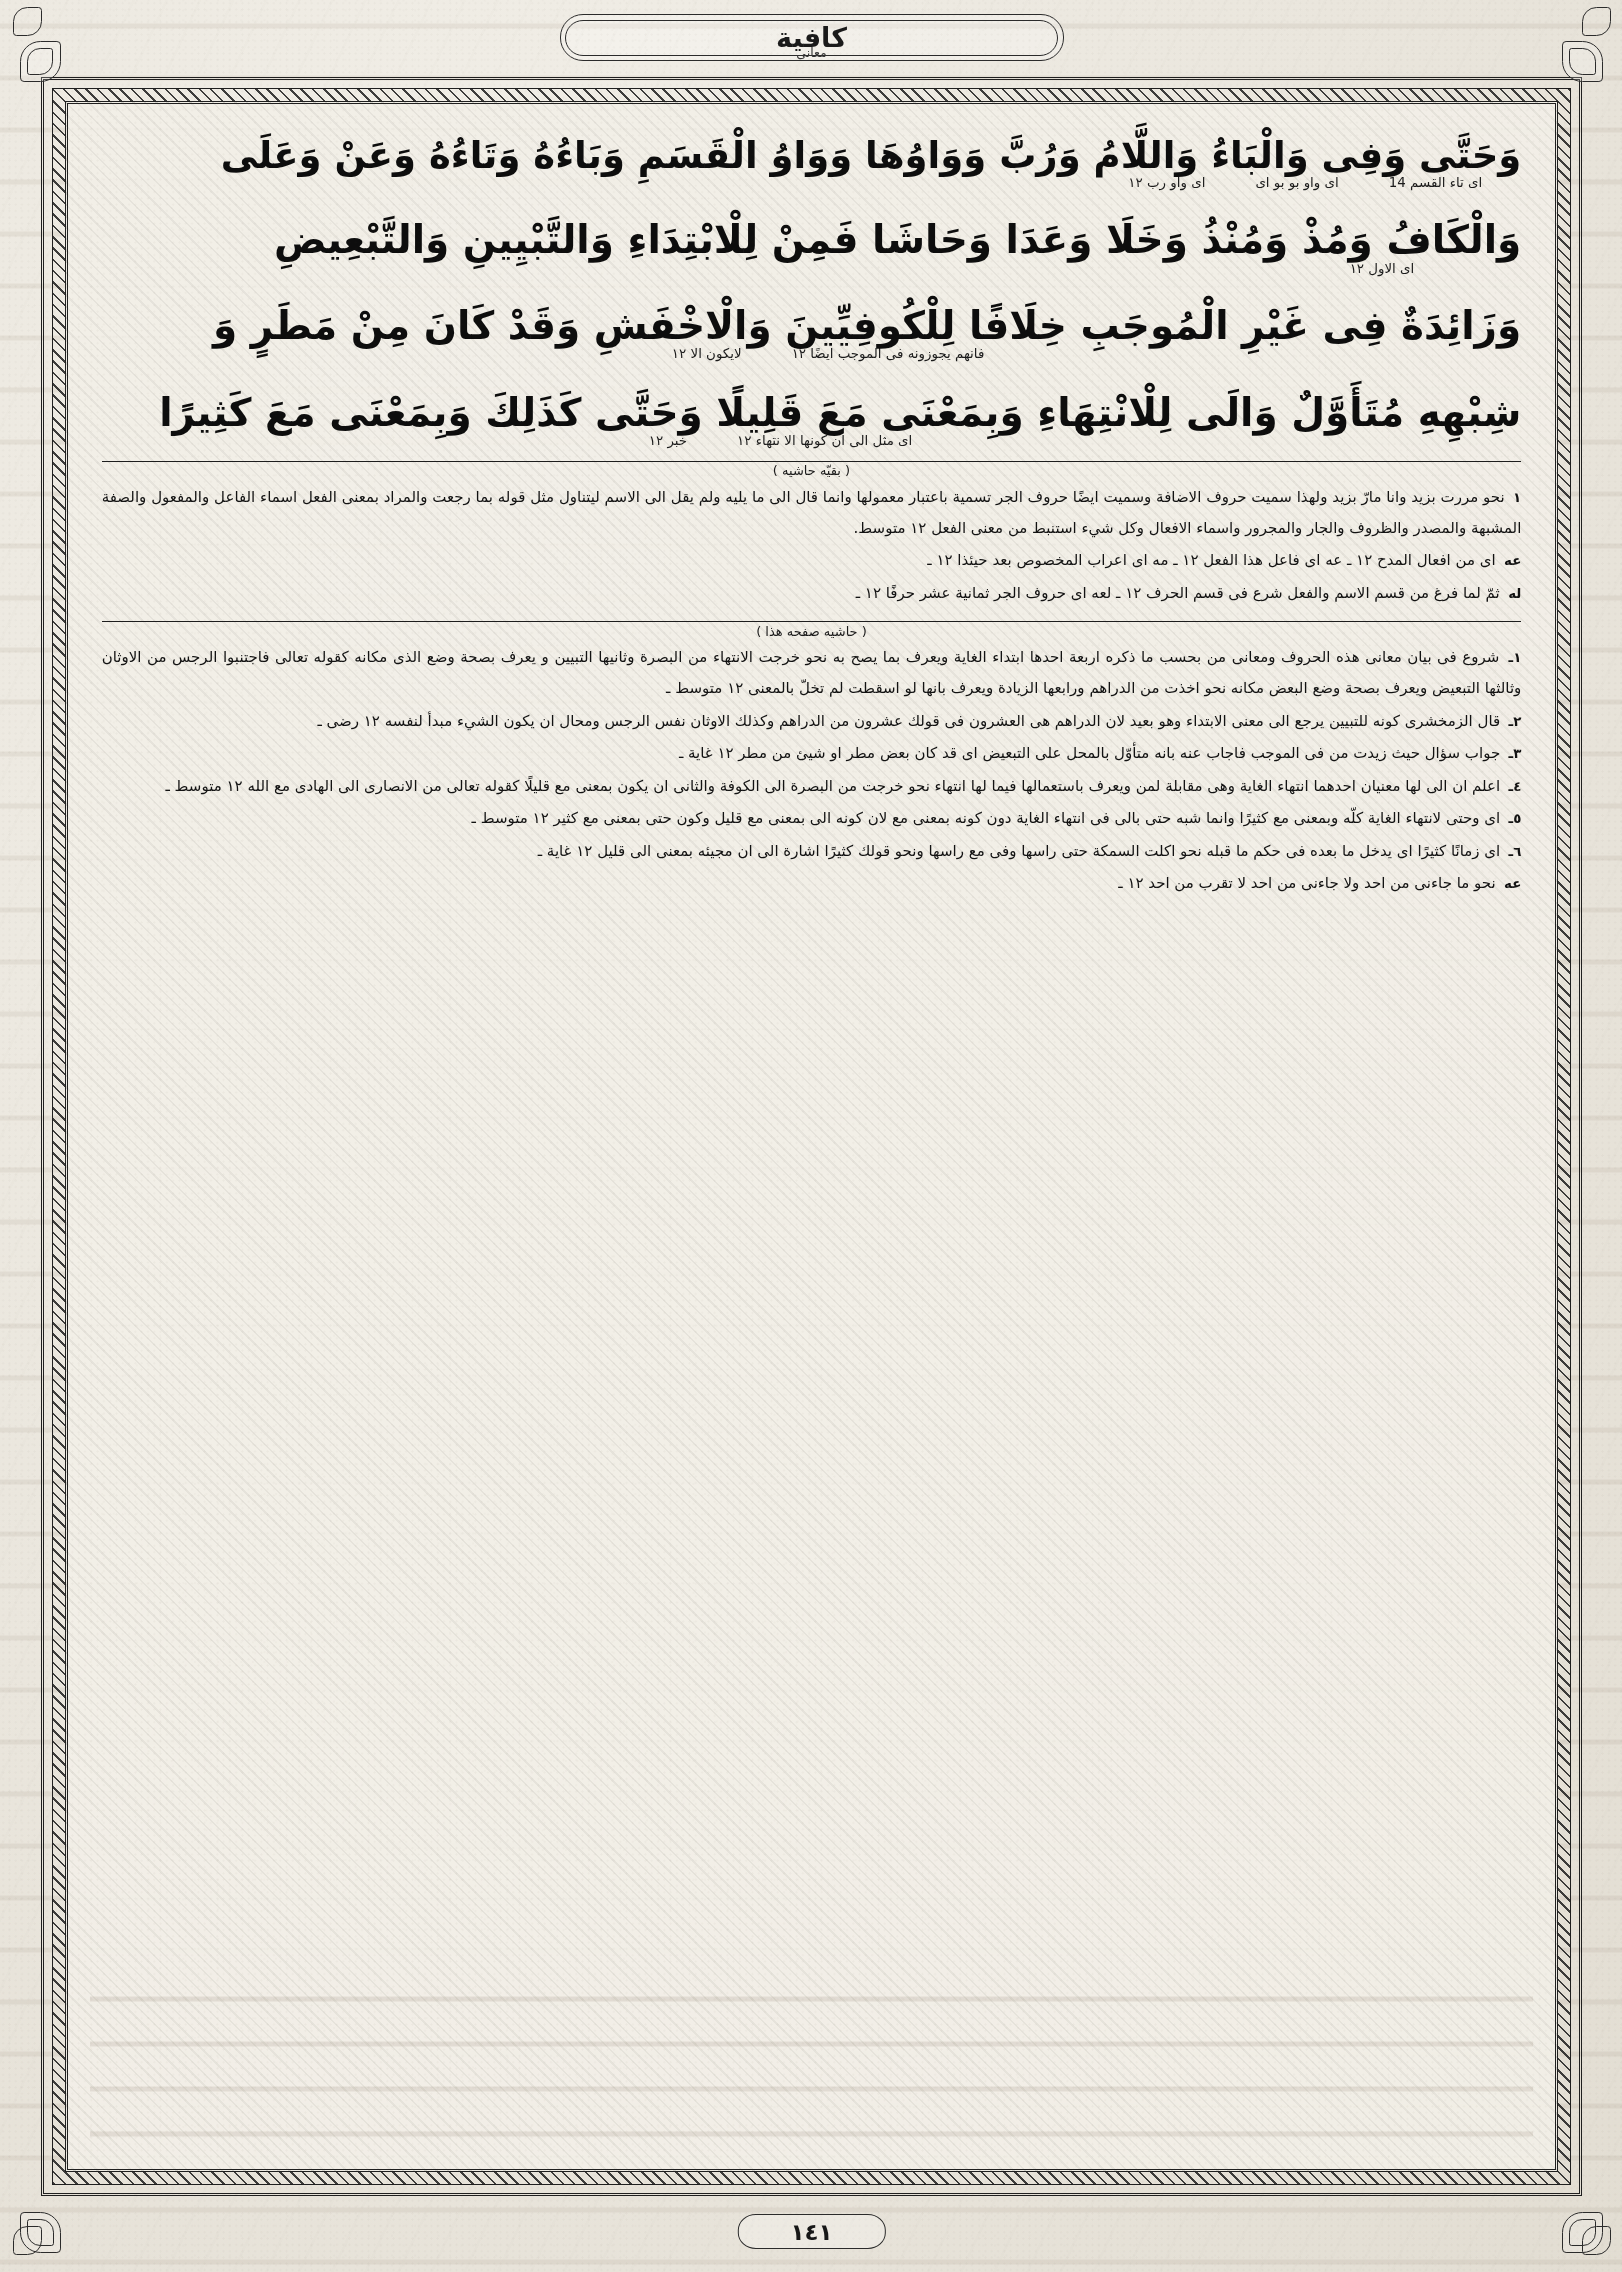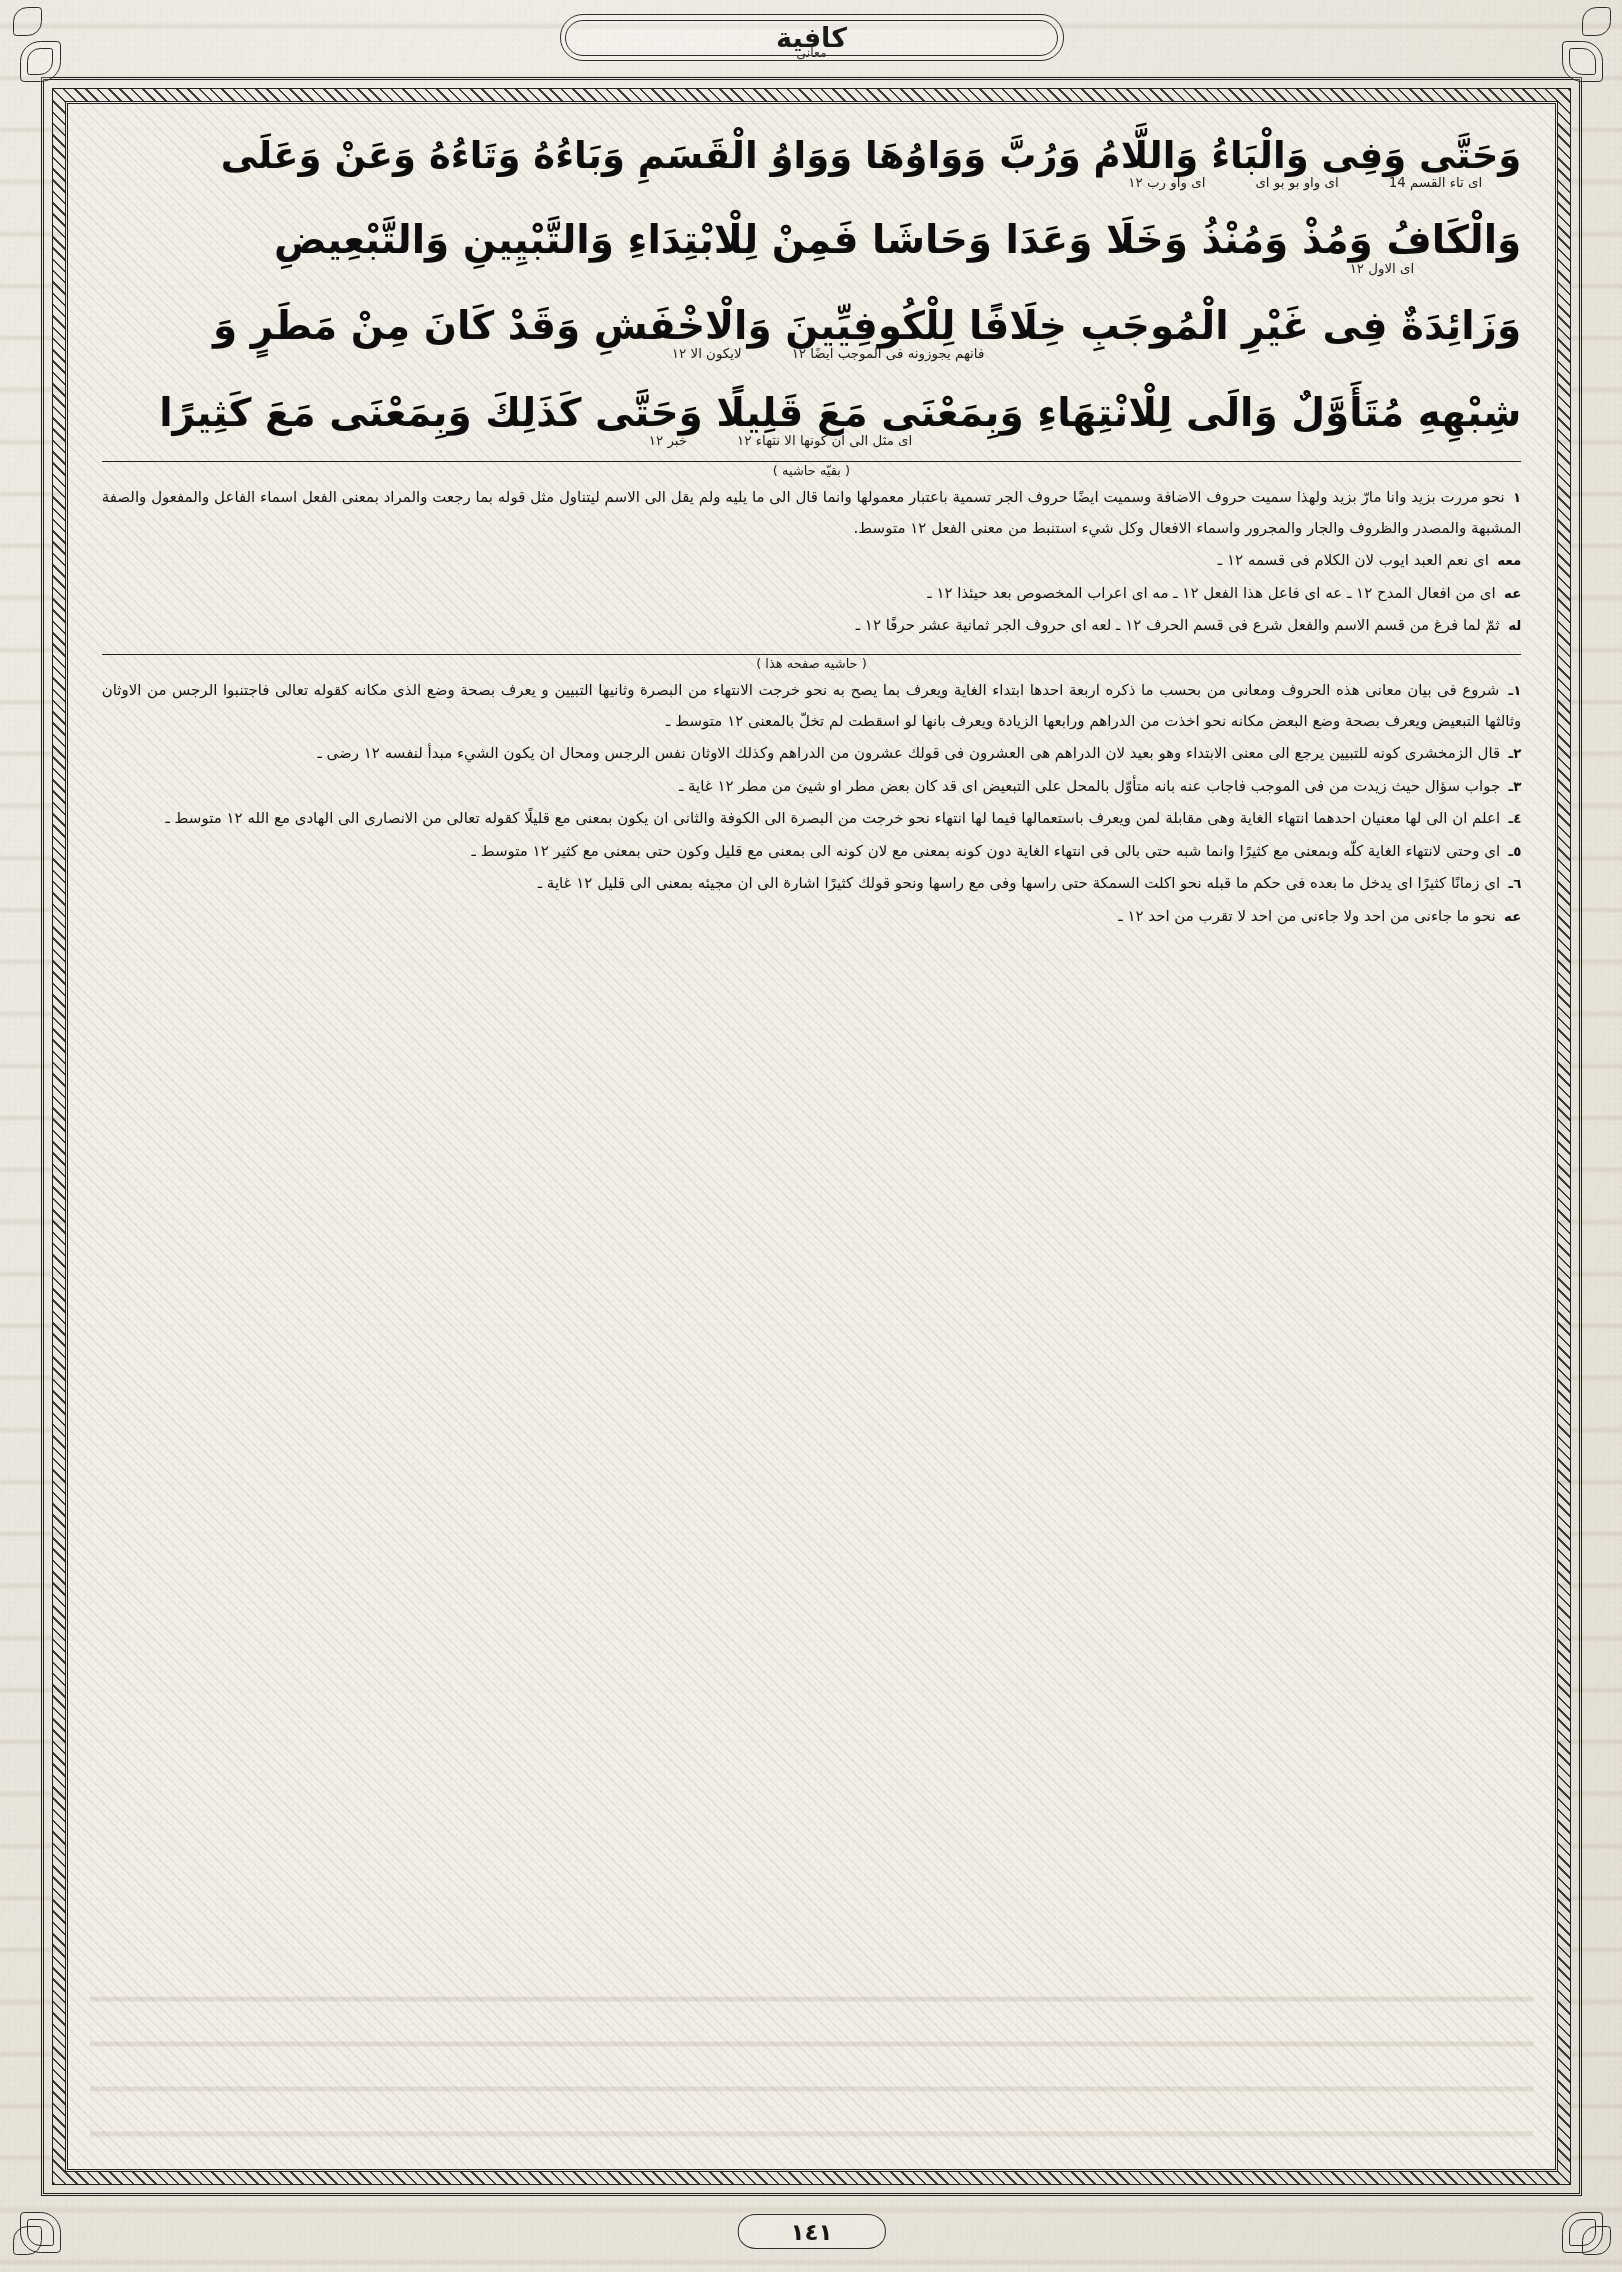--- a/index.html
+++ b/index.html
@@ -359,24 +359,20 @@
 
     <hr class="rule">
 
     <div class="hashiya-label">( بقيّه حاشيه )</div>
     <div class="hashiya">
       <p>
         <span class="marker">١</span>
         <span>نحو مررت بزيد وانا مارّ بزيد ولهذا سميت حروف الاضافة وسميت ايضًا حروف الجر تسمية باعتبار معمولها وانما قال الى ما يليه ولم يقل الى الاسم ليتناول مثل قوله بما رجعت والمراد بمعنى الفعل اسماء الفاعل والمفعول والصفة المشبهة والمصدر والظروف والجار والمجرور واسماء الافعال وكل شيء استنبط من معنى الفعل ١٢ متوسط.</span>
       </p>
       <p>
-        <span class="marker">معه</span>
-        <span>اى نعم العبد ايوب لان الكلام فى قسمه ١٢ ـ</span>
-      </p>
-      <p>
         <span class="marker">عه</span>
         <span>اى من افعال المدح ١٢ ـ   عه اى فاعل هذا الفعل ١٢ ـ   مه اى اعراب المخصوص بعد حيئذا ١٢ ـ</span>
       </p>
       <p>
         <span class="marker">له</span>
         <span>ثمّ لما فرغ من قسم الاسم والفعل شرع فى قسم الحرف ١٢ ـ   لعه اى حروف الجر ثمانية عشر حرفًا ١٢ ـ</span>
       </p>
     </div>
 
     <hr class="rule">

